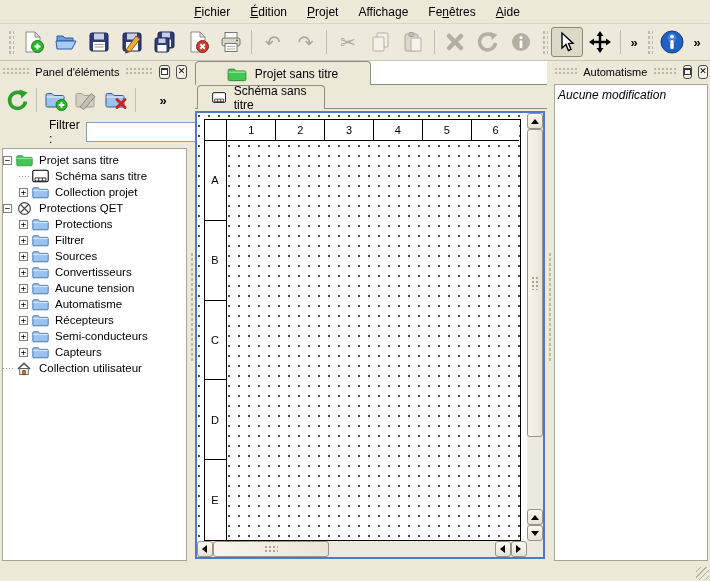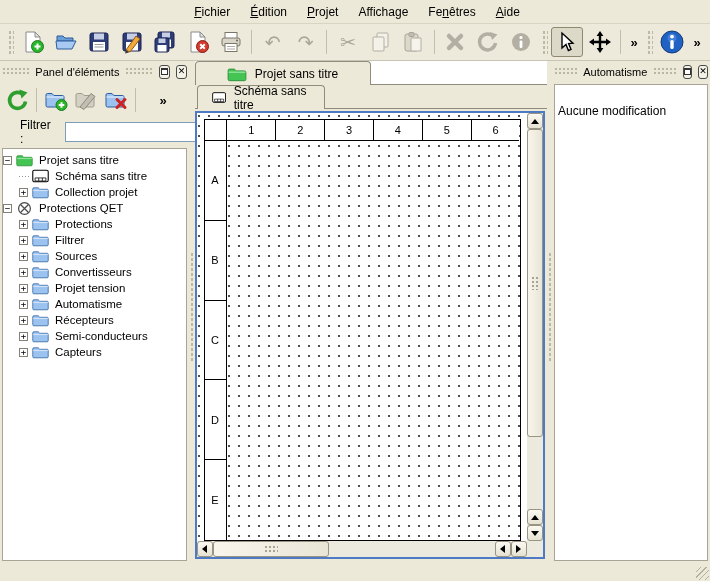--- a/index.html
+++ b/index.html
@@ -31,21 +31,21 @@
   .grip-tex { width:36px; height:9px; background-image:radial-gradient(#bab6a4 1px, transparent 1.2px); background-size:4px 4px; }
   .dock-btn { width:14px; height:14px; border:1px solid #4a4a4a; border-radius:3px; background:#f4f1e6; display:flex; align-items:center; justify-content:center; font-size:9px; line-height:1; padding:0; }
   .float-glyph { width:7px; height:7px; border:1px solid #333; border-top-width:2px; background:#fff; }
 
   
   .panel-toolbar { height:36px; display:flex; align-items:center; padding:0 2px; }
   .pbtn { width:30px; height:30px; border:none; background:transparent; display:flex; align-items:center; justify-content:center; }
   .panel-toolbar .chev { margin-left:14px; }
 
   
-  .filter-row { height:28px; display:flex; align-items:center; gap:14px; padding:0 4px 0 6px; }
+  .filter-row { height:28px; display:flex; align-items:center; gap:6px; padding:0 4px 0 6px;margin-left:37px; }
   .filter-input { flex:1; height:20px; border:1px solid #7f9db9; background:#fff; font-family:"Liberation Sans",sans-serif; font-size:12px; padding:1px 3px; }
 
   
   .tree { flex:1; margin:2px 2px 2px 2px; background:#fff; border:1px solid #a8a497; overflow:hidden; padding-top:3px; }
   .tree-row { height:16px; display:flex; align-items:center; font-size:11.5px; white-space:nowrap; }
   .tree-row .indent { width:16px; height:16px; flex:none; }
   .tree-row .stub { width:12px; height:16px; flex:none; background-image:linear-gradient(to right,#9a9a9a 1px, transparent 1px); background-size:3px 1px; background-repeat:repeat-x; background-position:0 8px; }
   .expander { width:9px; height:9px; flex:none; border:1px solid #848078; background:#fff; font-size:9px; line-height:7px; text-align:center; margin-right:3px; font-family:"DejaVu Sans Mono",monospace; }
   .tree-icon { width:18px; height:16px; flex:none; display:flex; align-items:center; justify-content:center; margin-right:4px; }
   .tree-label { padding:0 2px; }
@@ -85,21 +85,21 @@
   .thumb::after { content:""; position:absolute; left:50%; top:50%; transform:translate(-50%,-50%); width:8px; height:14px; background-image:radial-gradient(#a8a493 0.9px, transparent 1.1px); background-size:4px 4px; }
   .hscroll .thumb::after { width:14px; height:8px; }
   .track { flex:1; }
   .tri-up { width:0; height:0; border-left:4px solid transparent; border-right:4px solid transparent; border-bottom:5px solid #000; }
   .tri-down { width:0; height:0; border-left:4px solid transparent; border-right:4px solid transparent; border-top:5px solid #000; }
   .tri-left { width:0; height:0; border-top:4px solid transparent; border-bottom:4px solid transparent; border-right:5px solid #000; }
   .tri-right { width:0; height:0; border-top:4px solid transparent; border-bottom:4px solid transparent; border-left:5px solid #000; }
   .sb-corner { position:absolute; right:0; bottom:0; width:16px; height:16px; background:#eceadf; }
 
   
-  .undo-list { flex:1; margin:2px 2px 2px 2px; background:#fff; border:1px solid #a8a497; padding:18px 3px; }
+  .undo-list { flex:1; margin:2px 2px 2px 2px; background:#fff; border:1px solid #a8a497; padding:2px 3px;font-style:italic; }
   .undo-item { height:17px; line-height:17px; }
 
   
   .statusbar { height:18px; background:#ece9d8; position:relative; }
   .sizegrip { position:absolute; right:1px; bottom:1px; width:13px; height:13px;
               background-image:repeating-linear-gradient(135deg, transparent 0 3px, #b4b09f 3px 4px); }
 </style>
 </head>
 <body>
 
@@ -403,21 +403,21 @@
           </div>
           <div class="tree-row">
             <span class="indent"></span>
             <span class="expander">+</span>
             <span class="tree-icon">
               <svg width="17" height="14" viewBox="0 0 22 18">
                 <path d="M1 5 Q1 3.5 2.5 3.5 H8 L10 5.5 H19.5 Q21 5.5 21 7 V15 Q21 16.5 19.5 16.5 H2.5 Q1 16.5 1 15 Z" fill="#9cc3f0" stroke="#2c5d9e"></path>
                 <path d="M1.5 7 H20.5" stroke="#cfe2f8" stroke-width="1.6"></path>
               </svg>
             </span>
-            <span class="tree-label">Projet tension</span>
+            <span class="tree-label">Aucune tension</span>
           </div>
           <div class="tree-row">
             <span class="indent"></span>
             <span class="expander">+</span>
             <span class="tree-icon">
               <svg width="17" height="14" viewBox="0 0 22 18">
                 <path d="M1 5 Q1 3.5 2.5 3.5 H8 L10 5.5 H19.5 Q21 5.5 21 7 V15 Q21 16.5 19.5 16.5 H2.5 Q1 16.5 1 15 Z" fill="#9cc3f0" stroke="#2c5d9e"></path>
                 <path d="M1.5 7 H20.5" stroke="#cfe2f8" stroke-width="1.6"></path>
               </svg>
             </span>
@@ -448,20 +448,31 @@
           <div class="tree-row">
             <span class="indent"></span>
             <span class="expander">+</span>
             <span class="tree-icon">
               <svg width="17" height="14" viewBox="0 0 22 18">
                 <path d="M1 5 Q1 3.5 2.5 3.5 H8 L10 5.5 H19.5 Q21 5.5 21 7 V15 Q21 16.5 19.5 16.5 H2.5 Q1 16.5 1 15 Z" fill="#9cc3f0" stroke="#2c5d9e"></path>
                 <path d="M1.5 7 H20.5" stroke="#cfe2f8" stroke-width="1.6"></path>
               </svg>
             </span>
             <span class="tree-label">Capteurs</span>
+          </div>
+          <div class="tree-row">
+            <span class="stub"></span>
+            <span class="tree-icon">
+              <svg width="16" height="15" viewBox="0 0 16 16">
+                <path d="M1.5 8.5 L8 2.5 L14.5 8.5" fill="none" stroke="#555" stroke-width="1.6"></path>
+                <rect x="3.5" y="8" width="9" height="6.5" fill="#fff" stroke="#555"></rect>
+                <rect x="6.6" y="10.3" width="2.8" height="4.2" fill="#c8782a" stroke="#7a4a12"></rect>
+              </svg>
+            </span>
+            <span class="tree-label">Collection utilisateur</span>
           </div>
         </div>
     </div>
 
     <div class="splitter"></div>
 
     <div class="center">
       <div class="proj-tabbar">
         <div class="tab-active">
           <svg width="20" height="16" viewBox="0 0 22 18">

